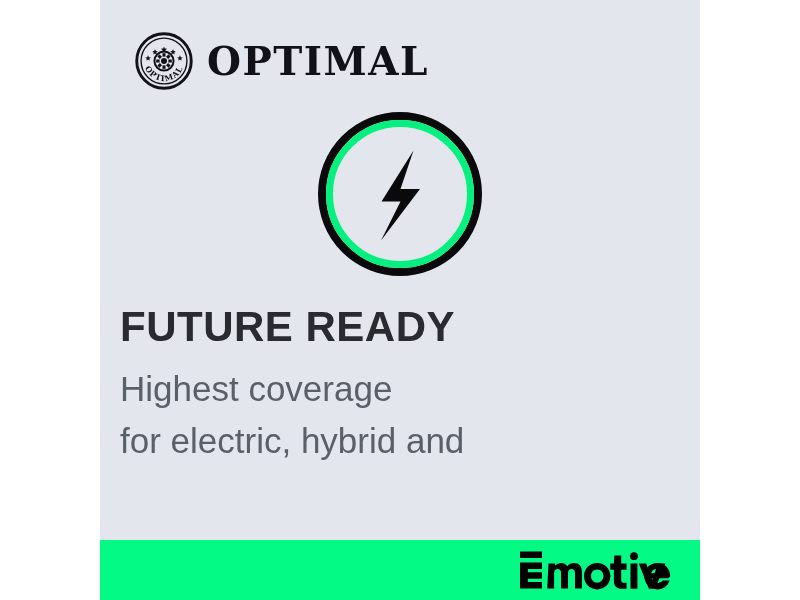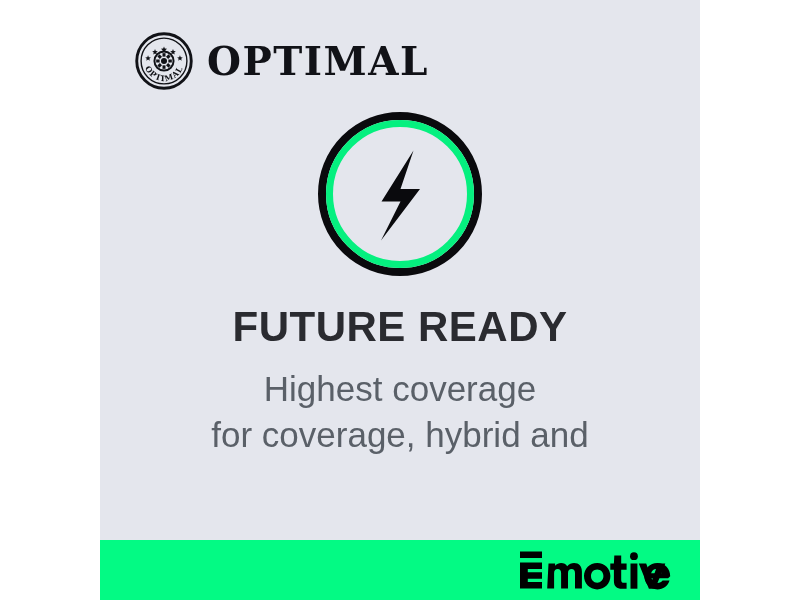--- a/index.html
+++ b/index.html
@@ -65,21 +65,21 @@
     height: 164px;
   }
   .hero-badge svg { display: block; width: 164px; height: 164px; }
 
   
   .copy {
     position: absolute;
     left: 0;
     right: 0;
     top: 305px;
-    text-align: center;
+    text-align: left;
     padding: 0 20px;
     box-sizing: border-box;
   }
   .headline {
     font-family: "Liberation Sans", sans-serif;
     font-weight: 700;
     font-size: 42px;
     letter-spacing: 0.5px;
     color: #2a2b30;
     line-height: 1.05;
@@ -87,21 +87,21 @@
     white-space: nowrap;
   }
   .subcopy {
     margin: 17px 0 0 0;
     font-family: "Liberation Sans", sans-serif;
     font-weight: 400;
     font-size: 35px;
     line-height: 1.30;
     color: #5a6068;
   }
-  .subcopy-line { display: block; white-space: nowrap; }
+  .subcopy-line { display: block; white-space: nowrap; margin-top: 6px; }
 
   
   .footer-band {
     position: absolute;
     left: 0;
     bottom: 0;
     width: 600px;
     height: 60px;
     background: #03FA84;
     clip-path: polygon(0 0, 521px 0, 600px -33px, 600px 60px, 0 60px);
@@ -173,21 +173,21 @@
         <circle cx="82" cy="82" r="70.5" fill="none" stroke="#05F07F" stroke-width="7"></circle>
         <circle cx="82" cy="82" r="66" fill="#e4e6ed"></circle>
         <path d="M95.5 38.5 L63.5 89.5 L82.5 89.5 L63.0 128.5 L102.0 77.0 L82.5 77.0 Z" fill="#0a0a0d"></path>
       </svg>
     </div>
 
     <div class="copy">
       <h1 class="headline">FUTURE READY</h1>
       <p class="subcopy">
         <span class="subcopy-line">Highest coverage</span>
-        <span class="subcopy-line">for coverage, hybrid and</span>
+        <span class="subcopy-line">for electric, hybrid and</span>
       </p>
     </div>
 
     <div class="footer-band">
       <div class="footer-wordmark">
         <svg width="158" height="42" viewBox="0 0 158 42" xmlns="http://www.w3.org/2000/svg" aria-hidden="true">
           <g fill="#000000">
 
             <rect x="0" y="2.5" width="22" height="6.5"></rect>
             <path d="M0 13.5 h22 v6.6 h-14.2 v3.1 h14.2 v6.6 h-14.2 v3.2 h14.2 v6.6 h-22 z"></path>

